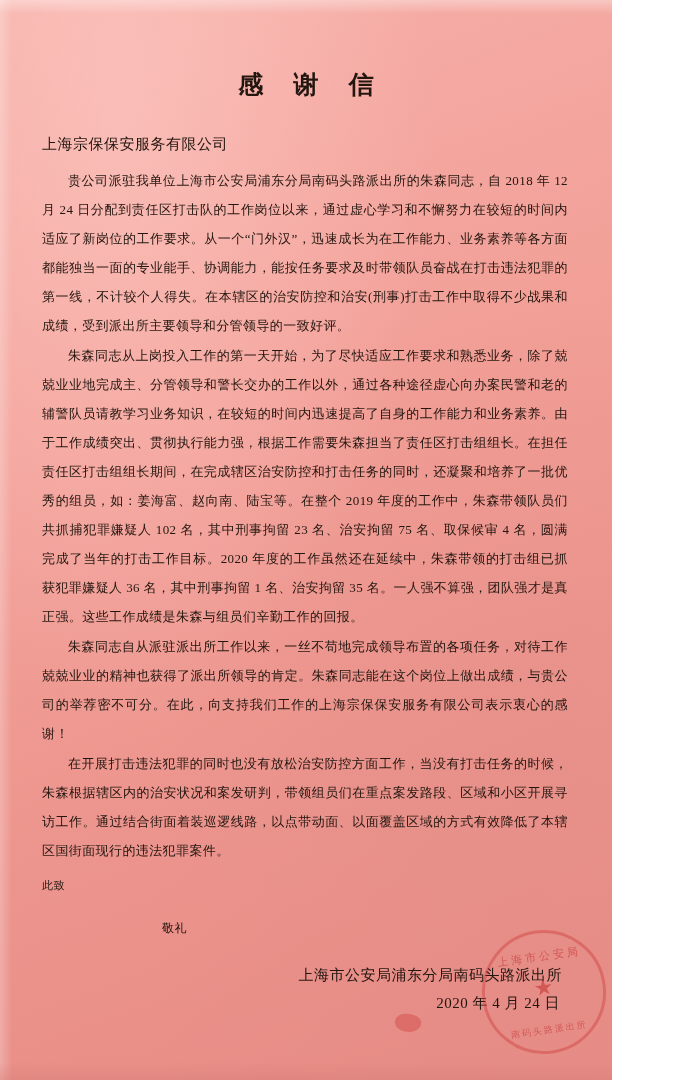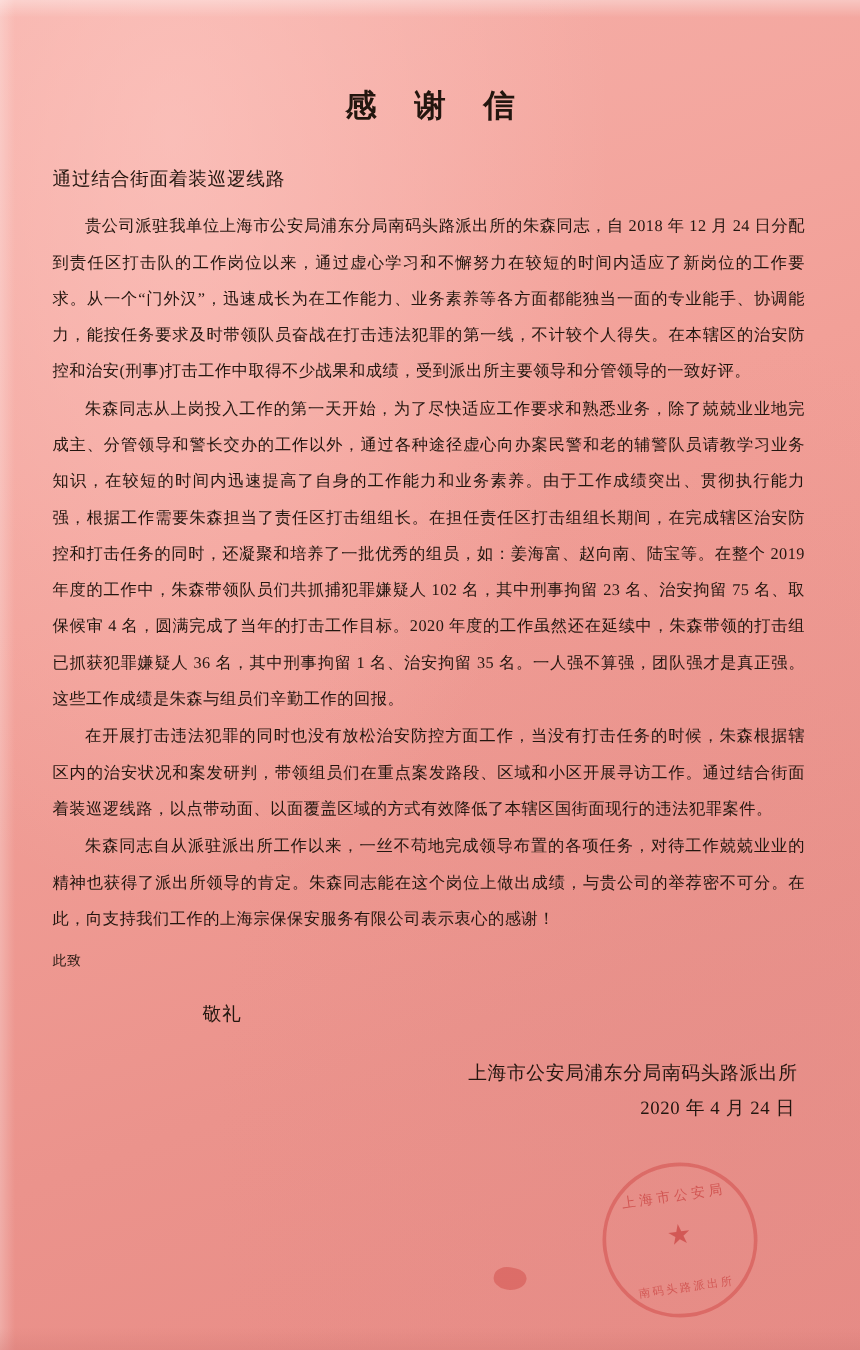--- a/index.html
+++ b/index.html
@@ -8,21 +8,21 @@
     background: #ffffff;
   }
   body {
     width: 688px;
     height: 1080px;
     overflow: hidden;
     font-family: "Liberation Serif", "DejaVu Serif", serif;
   }
   .page {
     position: relative;
-    width: 688px;
+    width: 612px;
     height: 1080px;
     background: #f4a6a0;
     background-image:
       radial-gradient(ellipse at 20% 10%, rgba(255,205,200,0.55) 0%, rgba(255,205,200,0) 45%),
       radial-gradient(ellipse at 85% 85%, rgba(226,140,135,0.45) 0%, rgba(226,140,135,0) 50%),
       linear-gradient(160deg, #f6b0a9 0%, #f2a098 38%, #eb938c 72%, #e88b85 100%);
     box-sizing: border-box;
     overflow: hidden;
   }
   .paper-edge-top {
@@ -83,21 +83,21 @@
   }
 
   .closing-1 {
     font-size: 11px;
     color: #23160f;
     line-height: 29px;
     margin-top: 6px;
     letter-spacing: 0.5px;
   }
   .closing-2 {
-    font-size: 15px;
+    font-size: 12px;
     color: #23160f;
     line-height: 29px;
     margin-top: 14px;
     padding-left: 120px;
     letter-spacing: 0.5px;
   }
 
   .signature-block {
     margin-top: 18px;
     text-align: right;
@@ -175,26 +175,26 @@
 </head>
 <body>
 
 <div class="page">
   <div class="paper-edge-top"></div>
   <div class="paper-edge-left"></div>
 
   <div class="doc-title">感 谢 信</div>
 
   <div class="body-wrap">
-    <div class="salutation">通过结合街面着装巡逻线路</div>
+    <div class="salutation">上海宗保保安服务有限公司</div>
 
     <p class="para">贵公司派驻我单位上海市公安局浦东分局南码头路派出所的朱森同志，自 2018 年 12 月 24 日分配到责任区打击队的工作岗位以来，通过虚心学习和不懈努力在较短的时间内适应了新岗位的工作要求。从一个“门外汉”，迅速成长为在工作能力、业务素养等各方面都能独当一面的专业能手、协调能力，能按任务要求及时带领队员奋战在打击违法犯罪的第一线，不计较个人得失。在本辖区的治安防控和治安(刑事)打击工作中取得不少战果和成绩，受到派出所主要领导和分管领导的一致好评。</p>
     <p class="para">朱森同志从上岗投入工作的第一天开始，为了尽快适应工作要求和熟悉业务，除了兢兢业业地完成主、分管领导和警长交办的工作以外，通过各种途径虚心向办案民警和老的辅警队员请教学习业务知识，在较短的时间内迅速提高了自身的工作能力和业务素养。由于工作成绩突出、贯彻执行能力强，根据工作需要朱森担当了责任区打击组组长。在担任责任区打击组组长期间，在完成辖区治安防控和打击任务的同时，还凝聚和培养了一批优秀的组员，如：姜海富、赵向南、陆宝等。在整个 2019 年度的工作中，朱森带领队员们共抓捕犯罪嫌疑人 102 名，其中刑事拘留 23 名、治安拘留 75 名、取保候审 4 名，圆满完成了当年的打击工作目标。2020 年度的工作虽然还在延续中，朱森带领的打击组已抓获犯罪嫌疑人 36 名，其中刑事拘留 1 名、治安拘留 35 名。一人强不算强，团队强才是真正强。这些工作成绩是朱森与组员们辛勤工作的回报。</p>
+    <p class="para">朱森同志自从派驻派出所工作以来，一丝不苟地完成领导布置的各项任务，对待工作兢兢业业的精神也获得了派出所领导的肯定。朱森同志能在这个岗位上做出成绩，与贵公司的举荐密不可分。在此，向支持我们工作的上海宗保保安服务有限公司表示衷心的感谢！</p>
     <p class="para">在开展打击违法犯罪的同时也没有放松治安防控方面工作，当没有打击任务的时候，朱森根据辖区内的治安状况和案发研判，带领组员们在重点案发路段、区域和小区开展寻访工作。通过结合街面着装巡逻线路，以点带动面、以面覆盖区域的方式有效降低了本辖区国街面现行的违法犯罪案件。</p>
-    <p class="para">朱森同志自从派驻派出所工作以来，一丝不苟地完成领导布置的各项任务，对待工作兢兢业业的精神也获得了派出所领导的肯定。朱森同志能在这个岗位上做出成绩，与贵公司的举荐密不可分。在此，向支持我们工作的上海宗保保安服务有限公司表示衷心的感谢！</p>
 
     <div class="closing-1">此致</div>
     <div class="closing-2">敬礼</div>
 
     <div class="signature-block">
       <div class="sig-org">上海市公安局浦东分局南码头路派出所</div>
       <div class="sig-date">2020 年 4 月 24 日</div>
     </div>
   </div>
 

